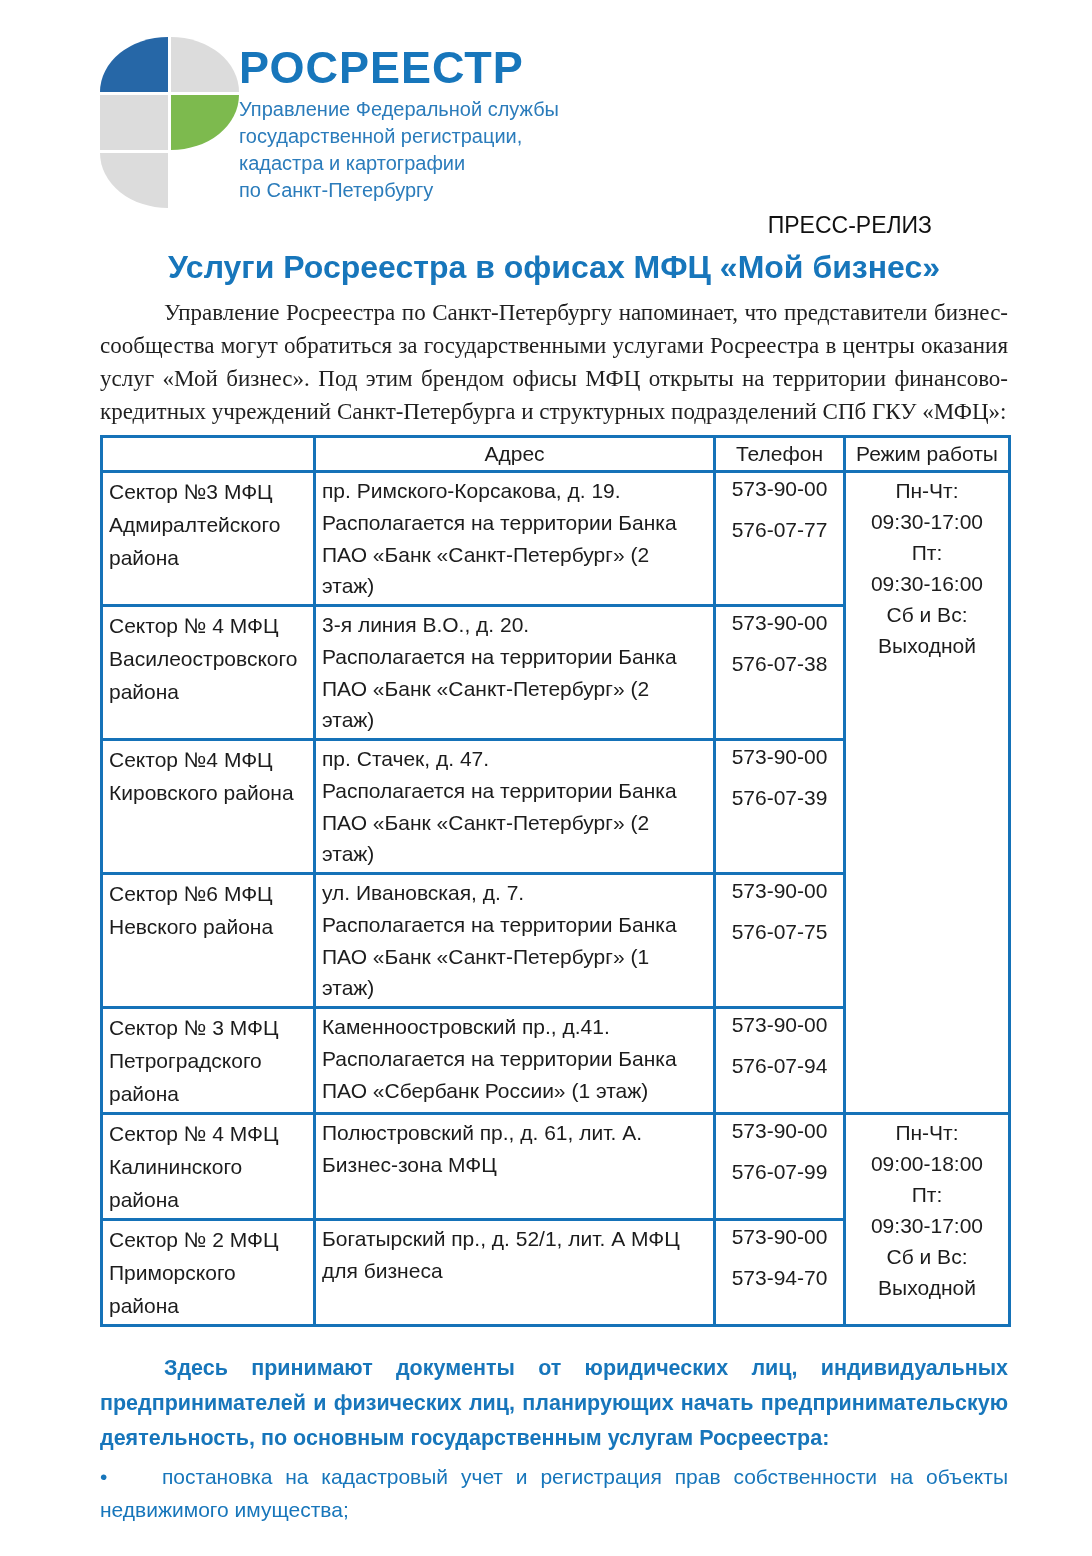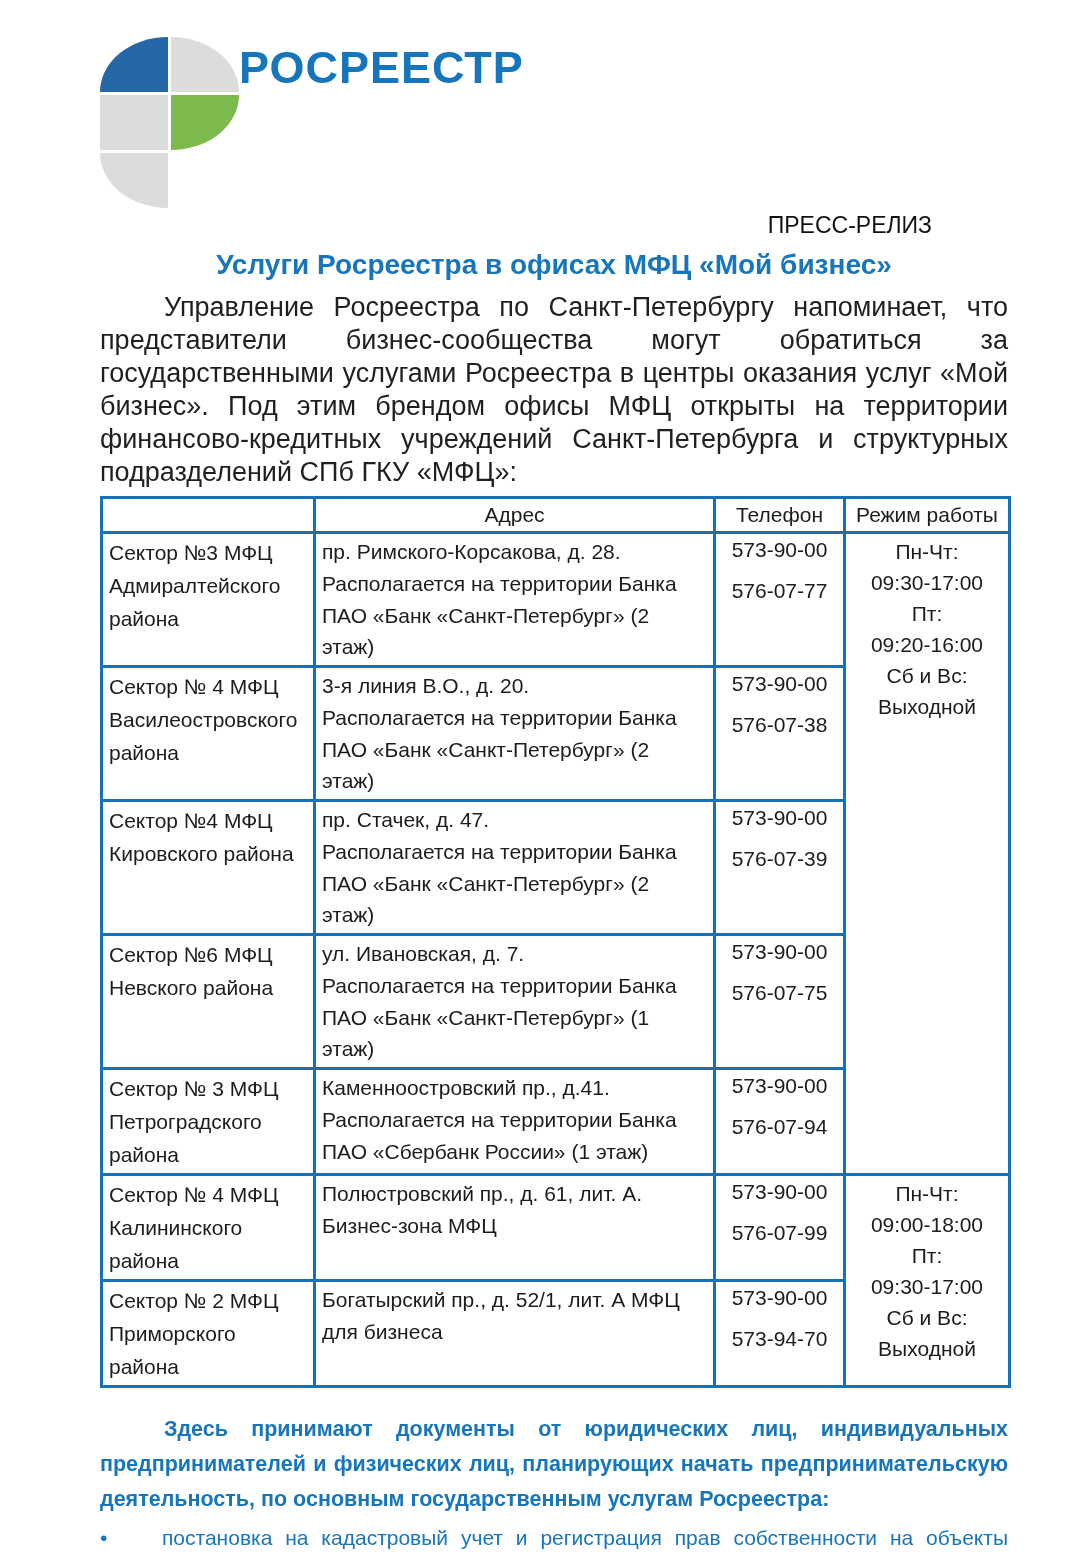--- a/index.html
+++ b/index.html
@@ -39,27 +39,28 @@
   .logo-org div { font-size: 20px; line-height: 27px; color: #2b7cbb; }
 
   .press-label {
     text-align: right; padding-right: 76px; margin-top: 4px;
     font-size: 23px; font-weight: normal; color: #111111;
   }
 
   
   .doc-title {
     text-align: center; margin-top: 10px;
-    font-size: 28px; font-weight: bold; color: var(--accent);
+    font-size: 32px; font-weight: bold; color: var(--accent);
   }
   .intro {
     margin-top: 10px;
-    font-size: 27px; line-height: 33px;
+    font-size: 23px; line-height: 33px;
     text-align: justify; text-indent: 64px;
     color: #1f1f1f;
+    font-family: Liberation Serif, serif;
   }
 
   
   table.offices {
     width: 908px; margin-top: 7px;
     border-collapse: collapse;
     table-layout: fixed;
   }
   table.offices th, table.offices td {
     border: 3px solid #1572b8;
@@ -116,20 +117,26 @@
     <div class="logo-mark">
       <div class="lm-cell lm-tl"></div>
       <div class="lm-cell lm-tr"></div>
       <div class="lm-cell lm-ml"></div>
       <div class="lm-cell lm-mr"></div>
       <div class="lm-cell lm-bl"></div>
       <div class="lm-cell"></div>
     </div>
     <div class="logo-text">
       <div class="logo-brand">РОСРЕЕСТР</div>
+      <div class="logo-org" id="logo-org">
+          <div>Управление Федеральной службы</div>
+          <div>государственной регистрации,</div>
+          <div>кадастра и картографии</div>
+          <div>по Санкт-Петербургу</div>
+        </div>
     </div>
   </div>
 
   <div class="press-label">ПРЕСС-РЕЛИЗ</div>
 
   <div class="doc-title">Услуги Росреестра в офисах МФЦ «Мой бизнес»</div>
 
   <p class="intro">Управление Росреестра по Санкт-Петербургу напоминает, что представители бизнес-сообщества могут обратиться за государственными услугами Росреестра в центры оказания услуг «Мой бизнес». Под этим брендом офисы МФЦ открыты на территории финансово-кредитных учреждений Санкт-Петербурга и структурных подразделений СПб ГКУ «МФЦ»:</p>
 
   <table class="offices">
@@ -144,33 +151,33 @@
         <th></th>
         <th>Адрес</th>
         <th>Телефон</th>
         <th class="h-hours">Режим работы</th>
       </tr>
     </thead>
     <tbody id="offices-body">
         <tr>
           <td class="cell-sector">Сектор №3 МФЦ Адмиралтейского района</td>
           <td class="cell-address">
-            <div>пр. Римского-Корсакова, д. 28.</div>
+            <div>пр. Римского-Корсакова, д. 19.</div>
             <div>Располагается на территории Банка</div>
             <div>ПАО «Банк «Санкт-Петербург» (2 этаж)</div>
           </td>
           <td class="cell-phone">
             <div>573-90-00</div>
             <div>576-07-77</div>
           </td>
           <td class="cell-hours" rowspan="5">
             <div>Пн-Чт:</div>
             <div>09:30-17:00</div>
             <div>Пт:</div>
-            <div>09:20-16:00</div>
+            <div>09:30-16:00</div>
             <div>Сб и Вс:</div>
             <div>Выходной</div>
           </td>
         </tr>
         <tr>
           <td class="cell-sector">Сектор № 4 МФЦ Василеостровского района</td>
           <td class="cell-address">
             <div>3-я линия В.О., д. 20.</div>
             <div>Располагается на территории Банка</div>
             <div>ПАО «Банк «Санкт-Петербург» (2 этаж)</div>

